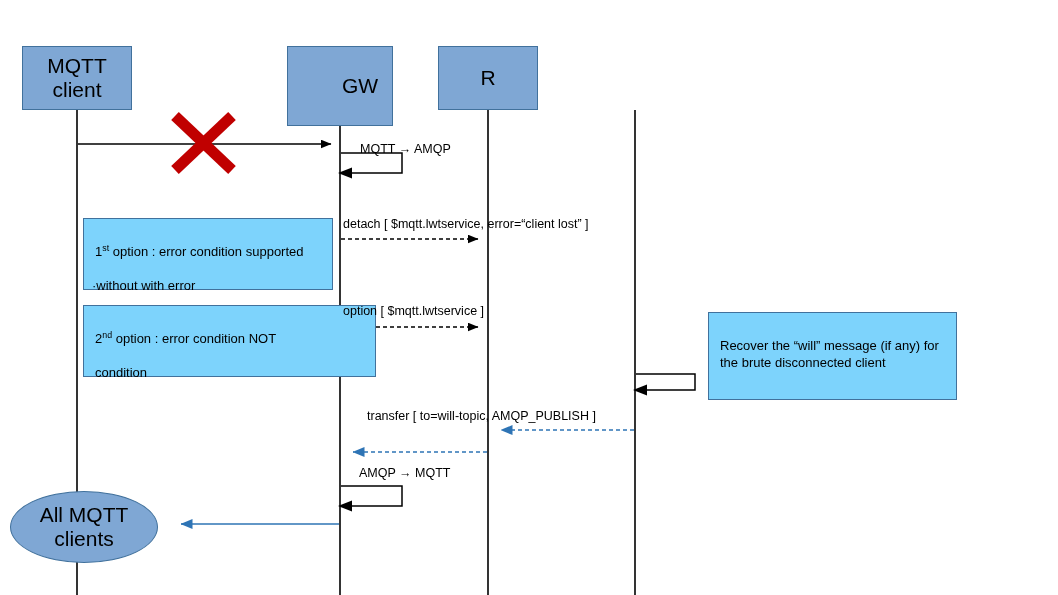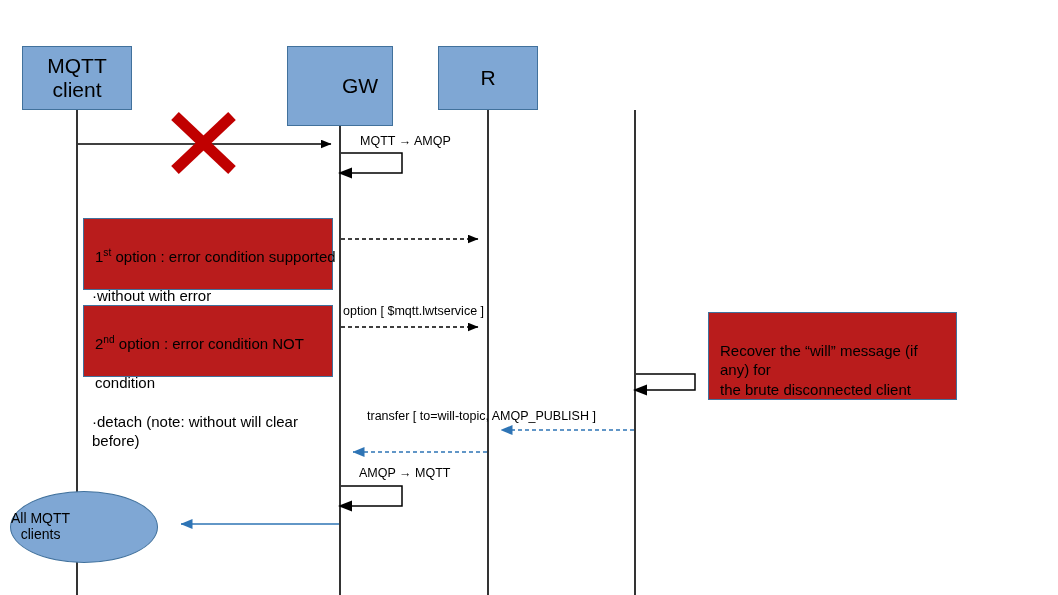--- a/index.html
+++ b/index.html
@@ -19,34 +19,34 @@
     line-height:1.12;
     color:#000;
   }
 
   .ellipse-actor{
     position:absolute;
     background:#7FA7D4;
     border:1px solid #41719C;
     border-radius:50%;
     box-sizing:border-box;
-    display:flex;align-items:center;
+    display:flex;align-items:center;justify-content:center;
     text-align:center;
-    font-size:14px;
+    font-size:21px;
     line-height:1.12;
     color:#000;
   }
 
   .note{
     position:absolute;
-    background:#b91c1c;
+    background:#7dd3fc;
     border:1px solid #41719C;
     box-sizing:border-box;
     padding:8px 10px 6px 11px;
-    font-size:15px;
+    font-size:13px;
     line-height:1.30;
     color:#000;
     white-space:pre-line;
   }
 
   .msg-label{
     position:absolute;
     font-size:12.5px;
     line-height:1.2;
     color:#000;
@@ -150,35 +150,35 @@
 clients</span>
   </div>
 
   <div class="note" style="left:83px;top:182px;width:250px;height:72px;">
     <div style="white-space:nowrap;">
       <span>1</span><sup>st</sup><span> option : error condition supported</span>
     </div>
     <div style="margin-left:-3px;">·without with error</div>
   </div>
 
-  <div class="note" style="left:83px;top:269px;width:250px;height:72px;">
+  <div class="note" style="left:83px;top:269px;width:293px;height:72px;">
     <div style="white-space:nowrap;">
       <span>2</span><sup>nd</sup><span> option : error condition NOT</span>
     </div>
     <div>condition</div>
-    <div style="margin-left:-3px;">·detach (note: without will clear before)</div>
   </div>
 
   <div class="note" style="left:708px;top:276px;width:249px;height:88px;">
     <span>Recover the “will” message (if any) for
 the brute disconnected client</span>
   </div>
 
-  <div class="msg-label" style="left:360px;top:98px;">MQTT → AMQP</div>
+  <div class="msg-label" style="left:360px;top:106px;">MQTT → AMQP</div>
 
+  <div class="msg-label" style="left:343px;top:181px;">detach [ $mqtt.lwtservice, error=“client lost” ]</div>
 
   <div class="msg-label" style="left:343px;top:268px;">option [ $mqtt.lwtservice ]</div>
 
   <div class="msg-label" style="left:367px;top:373px;">transfer [ to=will-topic, AMQP_PUBLISH ]</div>
 
   <div class="msg-label" style="left:359px;top:430px;">AMQP → MQTT</div>
 
 
 </div>
 

